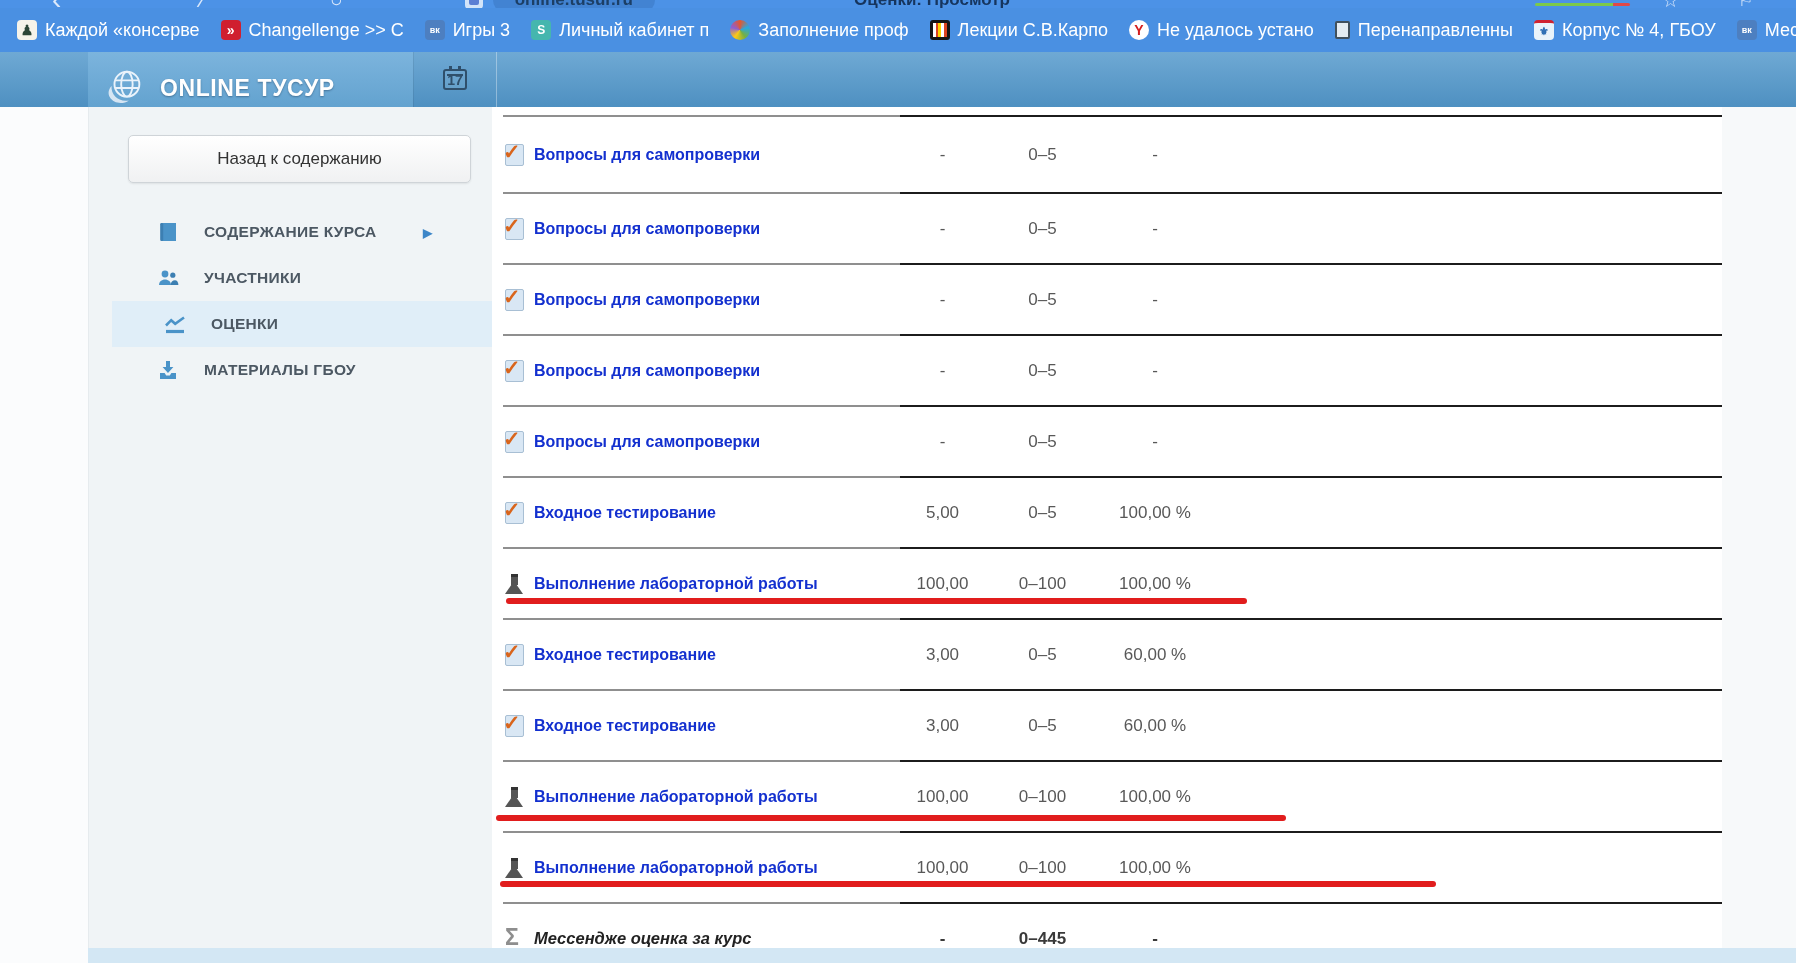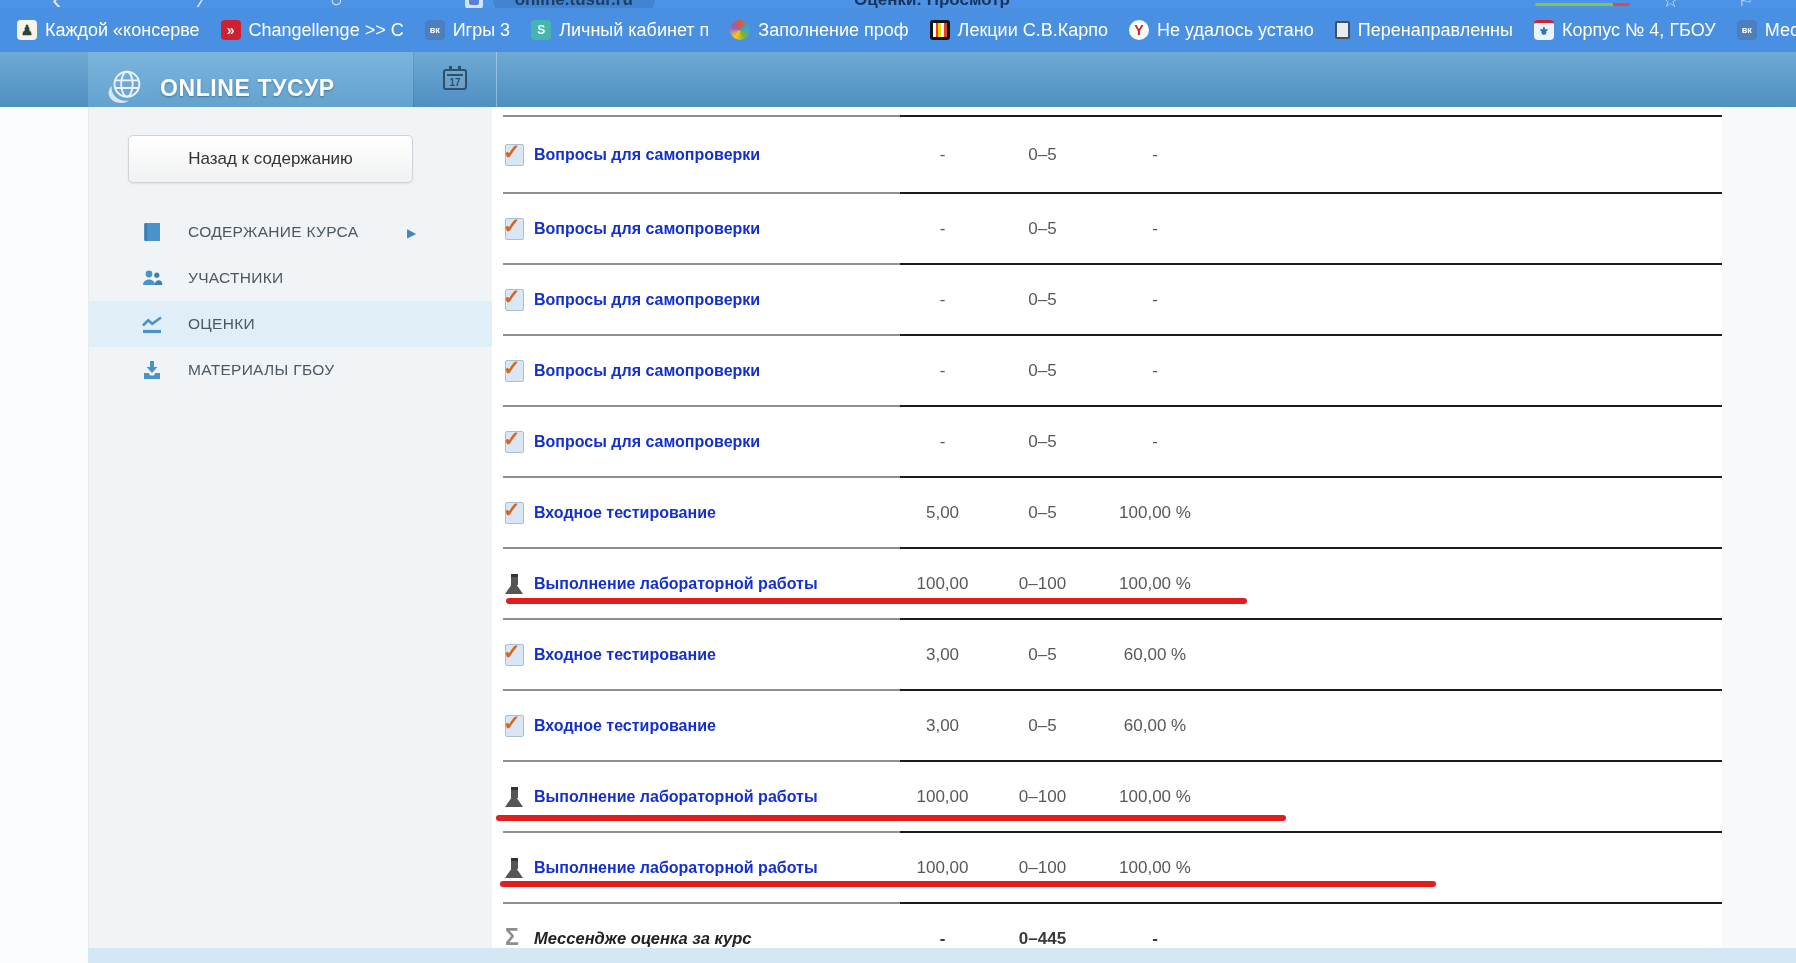--- a/index.html
+++ b/index.html
@@ -54,41 +54,41 @@
   .logo-block{position:absolute;left:88px;top:0;width:325px;height:72px;
               background:linear-gradient(180deg,#7cb4dd,#5b9dcb);display:flex;align-items:center;padding-left:14px;}
   .brand{margin-left:12px;color:#fff;font-size:23px;font-weight:bold;letter-spacing:0.6px;
          text-shadow:0 1px 2px rgba(20,50,80,0.45);white-space:nowrap;}
   .cal-block{position:absolute;left:413px;top:0;width:84px;height:55px;display:flex;align-items:center;justify-content:center;
              border-right:1px solid rgba(255,255,255,0.35);border-left:1px solid rgba(0,0,0,0.07);}
   .cal{width:24px;height:21px;border:2px solid #2f4f6b;border-radius:3px;position:relative;background:rgba(255,255,255,0.07);}
   .cal::before,.cal::after{content:"";position:absolute;top:-5px;width:3px;height:5px;background:#2f4f6b;}
   .cal::before{left:4px;} .cal::after{right:4px;}
   .cal .cal-bar{position:absolute;top:3px;left:2px;right:2px;height:2px;background:#2f4f6b;}
-  .cal .cal-day{position:absolute;bottom:0;left:0;width:100%;text-align:center;font-size:10px;font-weight:bold;color:#2f4f6b;}
+  .cal .cal-day{position:absolute;bottom:0;left:0;width:100%;text-align:center;font-size:14px;font-weight:bold;color:#2f4f6b;}
   .hdr-right{position:absolute;left:1126px;right:0;top:0;height:55px;display:flex;align-items:stretch;
              color:#fff;font-weight:bold;font-size:15px;text-shadow:0 1px 1px rgba(30,60,95,0.5);}
   .avatar{width:44px;height:46px;align-self:center;background:#fff;border-radius:2px;position:relative;overflow:hidden;flex:0 0 44px;}
   .avatar::before{content:"";position:absolute;left:14px;top:7px;width:16px;height:16px;border-radius:50%;background:#d4d4d4;}
   .avatar::after{content:"";position:absolute;left:7px;top:26px;width:30px;height:18px;border-radius:50% 50% 0 0;background:#d4d4d4;}
   .hdr-name{width:270px;display:flex;align-items:center;justify-content:center;text-align:center;}
   .hdr-return,.hdr-logout,.hdr-tail{display:flex;align-items:center;justify-content:center;border-left:1px solid rgba(255,255,255,0.4);}
   .hdr-return{width:219px;cursor:pointer;}
   .hdr-logout{width:105px;cursor:pointer;}
   .hdr-tail{width:33px;}
 
   
   .left-margin{position:absolute;left:0;top:107px;width:88px;height:856px;background:#fbfcfd;}
   .sidebar{position:absolute;left:88px;top:107px;width:404px;height:856px;background:#f0f4f6;border-left:1px solid #e6ebee;}
-  .back-btn{position:absolute;left:39px;top:28px;width:285px;height:48px;background:linear-gradient(#ffffff,#f0f1f2);
+  .back-btn{position:absolute;left:39px;top:28px;width:343px;height:48px;background:linear-gradient(#ffffff,#f0f1f2);
             border:1px solid #cfd4d8;border-radius:5px;box-shadow:0 1px 2px rgba(0,0,0,0.08);
             display:flex;align-items:center;justify-content:center;font-size:17px;color:#333;cursor:pointer;}
-  .nav{position:absolute;left:0;top:102px;width:100%;}
+  .nav{position:absolute;left:16px;top:102px;width:100%;font-weight:bold;}
   .nav-item{height:46px;display:flex;align-items:center;padding-left:50px;position:relative;cursor:pointer;}
-  .nav-item.active{background:#e0eef8;}
+  .nav-item.active{background:#e0eef8;margin-left:7px;}
   .nav-ico{width:26px;height:26px;flex:0 0 26px;display:flex;align-items:center;justify-content:center;}
   .nav-label{margin-left:23px;font-size:15.5px;color:#4c5863;letter-spacing:0.3px;white-space:nowrap;}
   .nav-arrow{position:absolute;left:318px;top:50%;transform:translateY(-50%);display:none;}
   .nav-arrow::before{content:"▶";font-size:12px;color:#3d86c8;}
   .nav-item.has-arrow .nav-arrow{display:block;}
 
   .content{position:absolute;left:492px;top:107px;width:1304px;height:856px;background:#fff;}
   .right-strip{position:absolute;left:1230px;top:0;width:74px;height:856px;background:#f7f9fa;}
 
   

